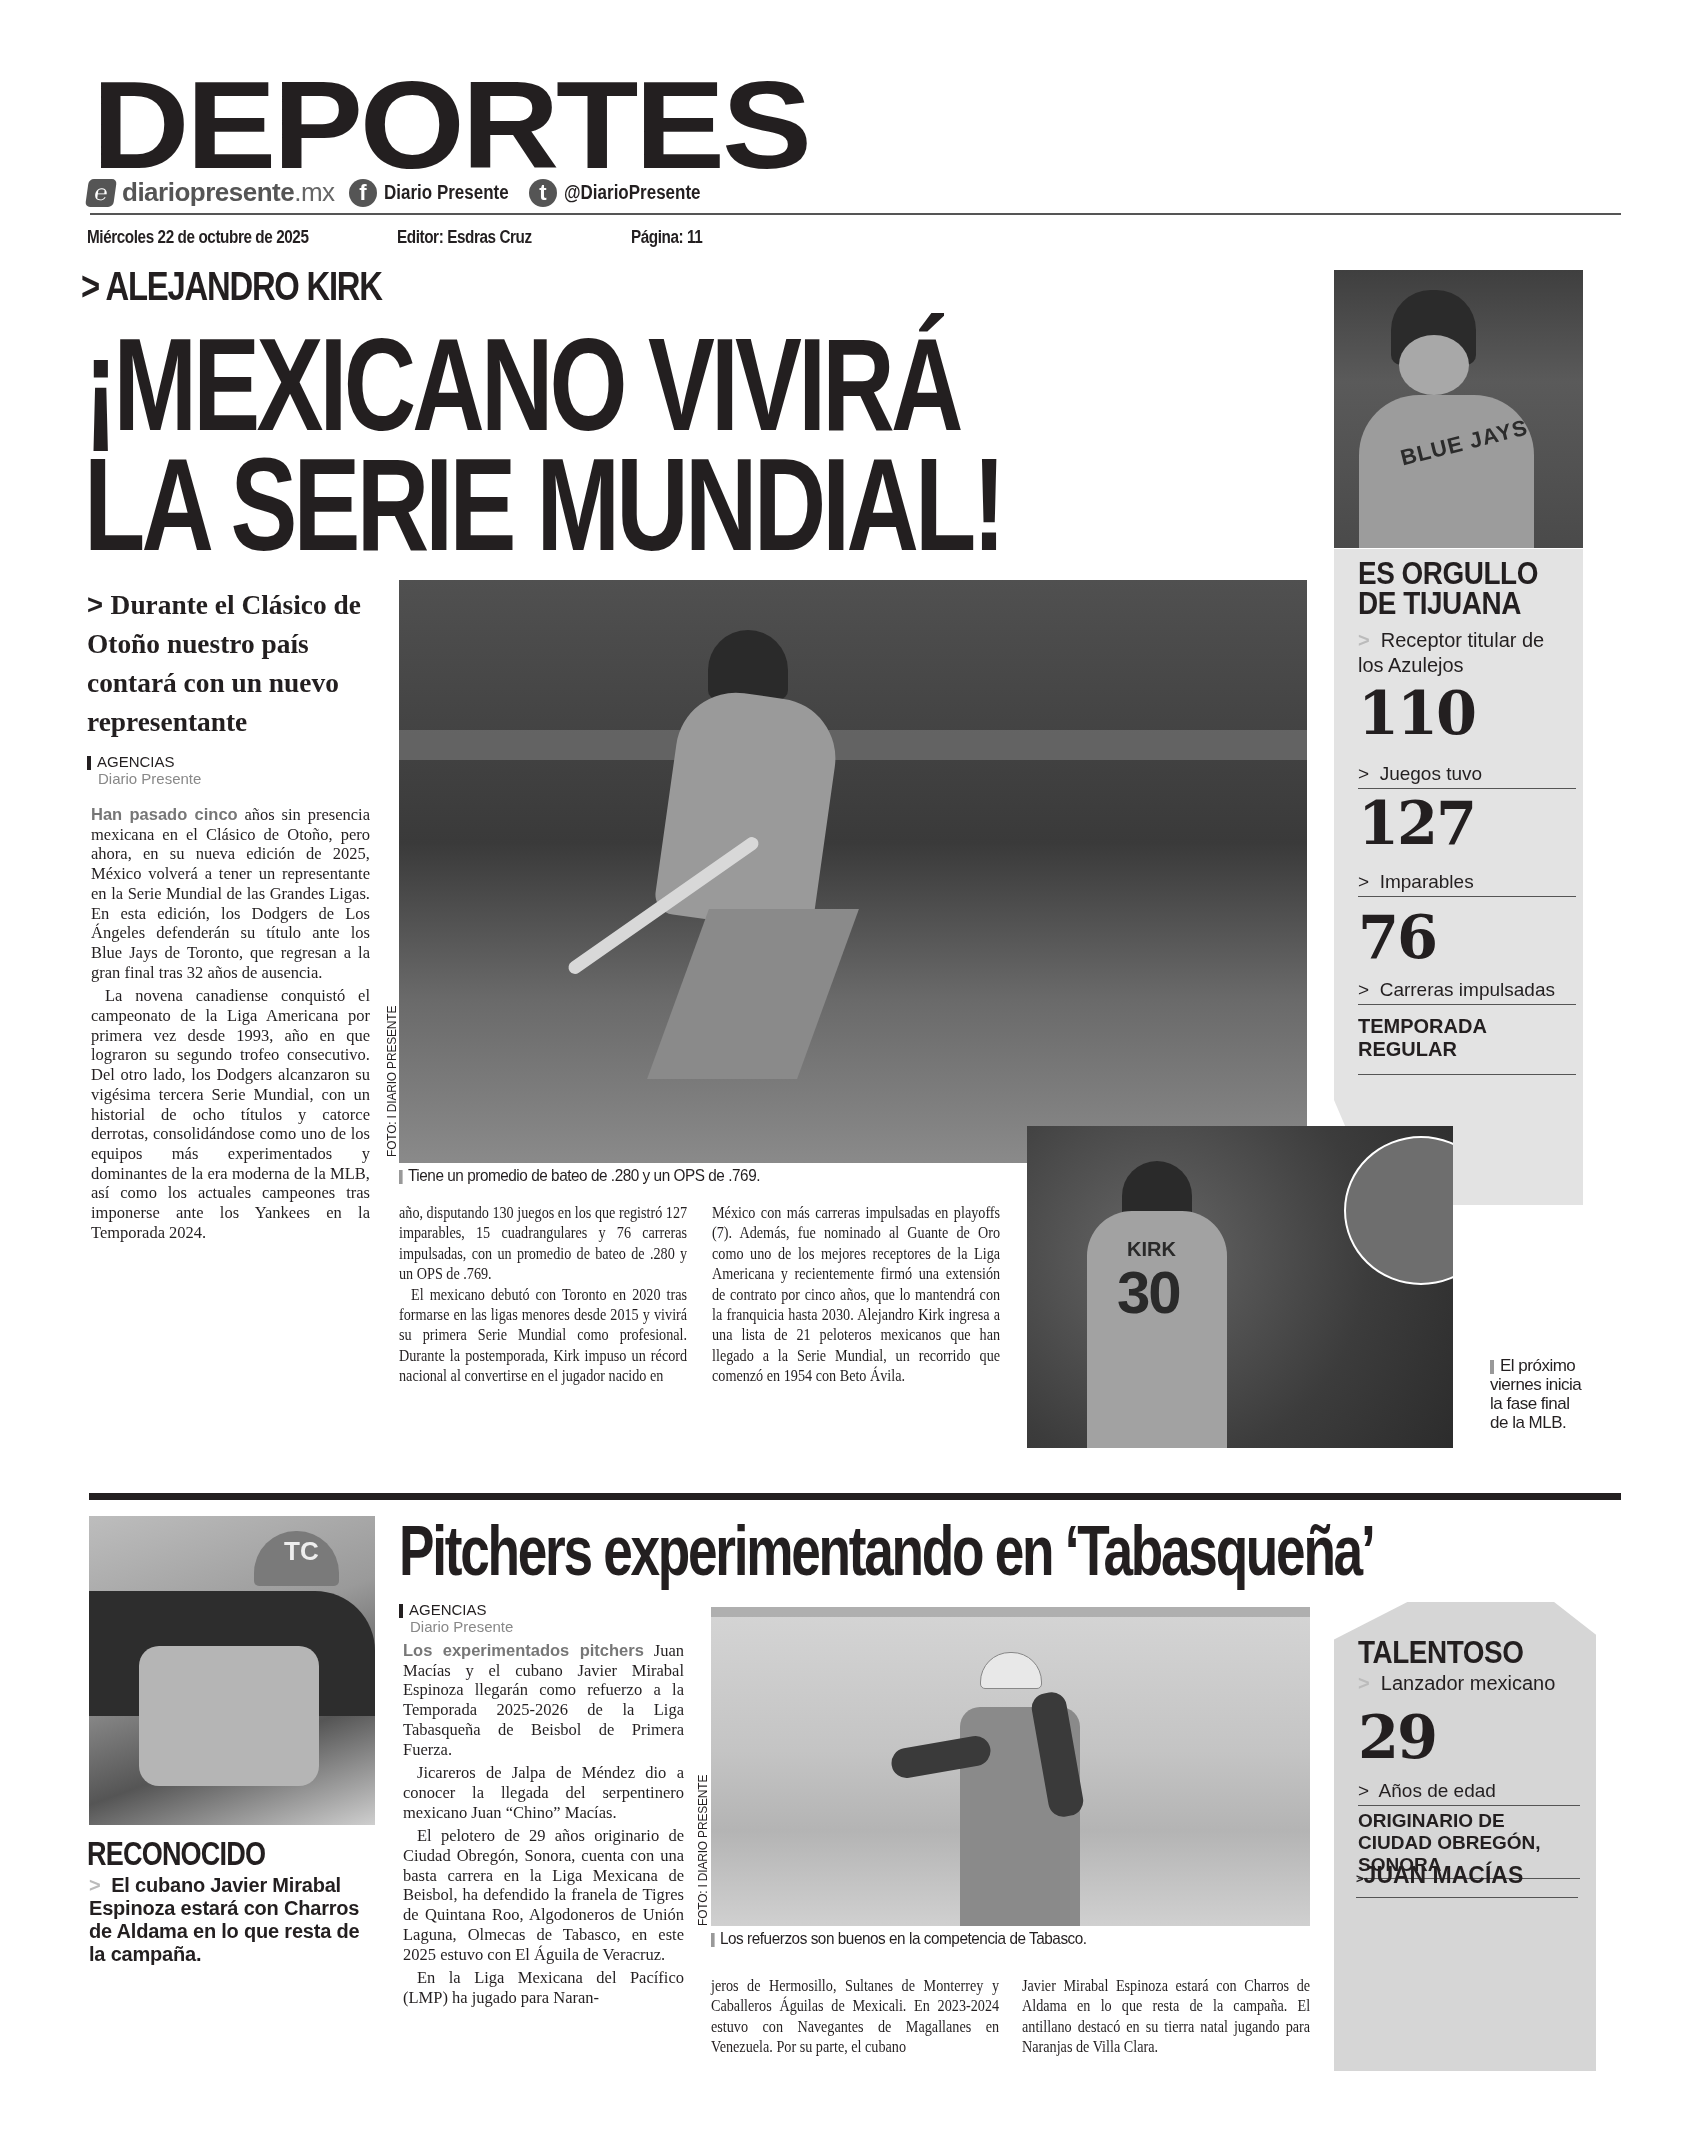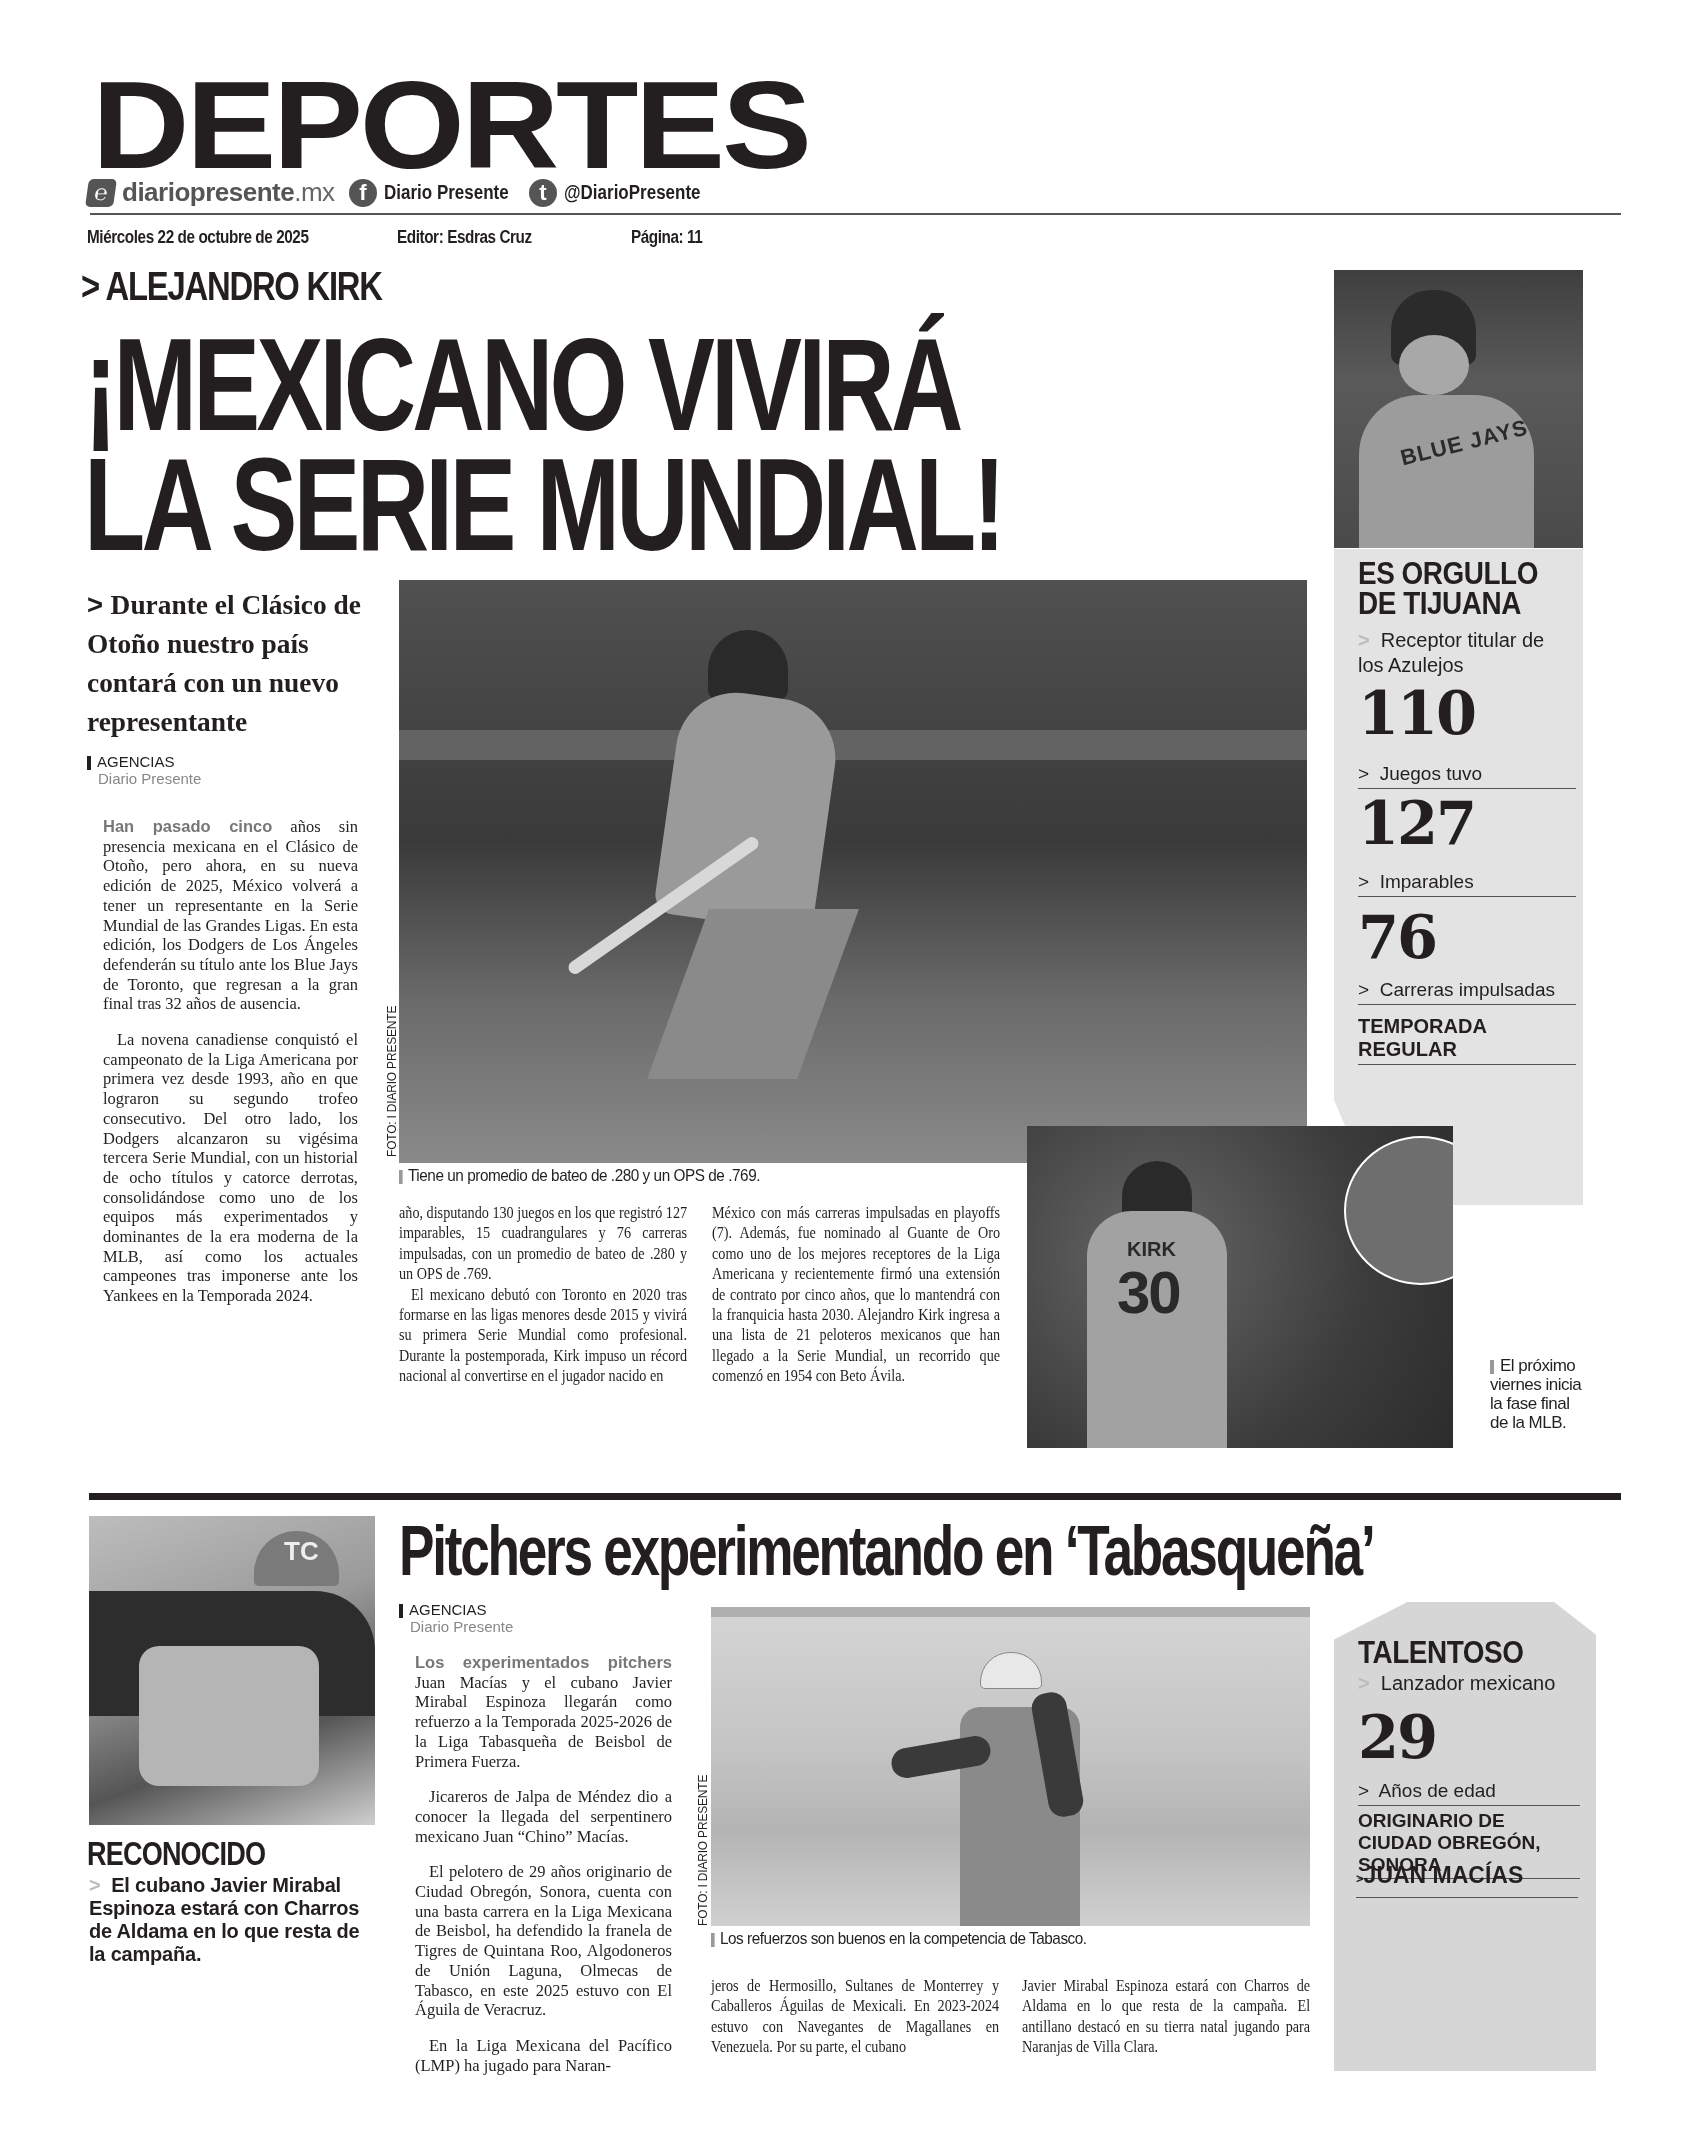--- a/index.html
+++ b/index.html
@@ -22,21 +22,21 @@
   .headline { left:84px; font-size:132px; font-weight:900; line-height:1; letter-spacing:-5px; transform:scaleX(0.76); transform-origin:left top; white-space:nowrap; }
 
   
   #deck { left:87px; top:585px; width:289px; font-size:27.4px; font-weight:700; line-height:39px; }
   .byline-a { font-size:15px; }
   .byline-b { font-size:15px; color:#888; padding-left:11px; }
   .bar { display:inline-block; width:4px; height:14px; background:#231f20; margin-right:6px; vertical-align:middle; }
   .bar.grey { background:#999; }
 
   .body-col { font-size:16.5px; line-height:19.7px; text-align:justify; hyphens:auto; }
-  .body-col p { margin:16px; text-indent:14px; }
+  .body-col p { margin:4px; text-indent:14px; }
   .body-col p.first { text-indent:0; }
   .lead-in { font-family:"Liberation Sans", sans-serif; font-weight:900; color:#777; }
   .cond-body { font-family:"Liberation Serif", serif; font-size:16.5px; line-height:20.4px; transform:scaleX(0.86); transform-origin:left top; }
 
   .photo { background:#6b6b6b; overflow:hidden; }
   .credit { font-size:12px; color:#231f20; transform:rotate(-90deg); transform-origin:left top; white-space:nowrap; letter-spacing:-0.2px; }
   .caption { font-size:17px; letter-spacing:-0.5px; transform:scaleX(0.9); transform-origin:left top; white-space:nowrap; }
 
   
   .statbox { background:#e3e3e3; }
@@ -88,21 +88,21 @@
 
   <div class="abs stat-num" style="left:24px;top:135px;">110</div>
   <div class="abs stat-label" style="left:24px;top:214px;width:218px;">&gt;&nbsp; <span>Juegos tuvo</span></div>
 
   <div class="abs stat-num" style="left:24px;top:190px;margin-top:55px;">127</div>
   <div class="abs stat-label" style="left:24px;top:322px;width:218px;">&gt;&nbsp; <span>Imparables</span></div>
 
   <div class="abs stat-num" style="left:24px;top:359px;">76</div>
   <div class="abs stat-label" style="left:24px;top:430px;width:218px;">&gt;&nbsp; <span>Carreras impulsadas</span></div>
 
-  <div class="abs" style="left:24px;top:466px;width:218px;font-size:20px;font-weight:900;border-bottom:1.5px solid #555;padding-bottom:3px;transform-origin:left top;">TEMPORADA REGULAR</div>
+  <div class="abs" style="left:24px;top:466px;width:218px;font-size:20px;font-weight:900;border-bottom:1.5px solid #555;padding-bottom:13px;transform-origin:left top;">TEMPORADA REGULAR</div>
 </div>
 
 <div class="abs serif" id="deck"><span style="font-family:'Liberation Sans',sans-serif;font-weight:900;">&gt; </span><span>Durante el Clásico de Otoño nuestro país contará con un nuevo representante</span></div>
 
 <div class="abs" style="left:87px;top:753px;">
   <div class="byline-a"><span class="bar"></span><span>AGENCIAS</span></div>
   <div class="byline-b">Diario Presente</div>
 </div>
 
 <div class="abs body-col serif" style="left:87px;top:801px;width:287px;">

